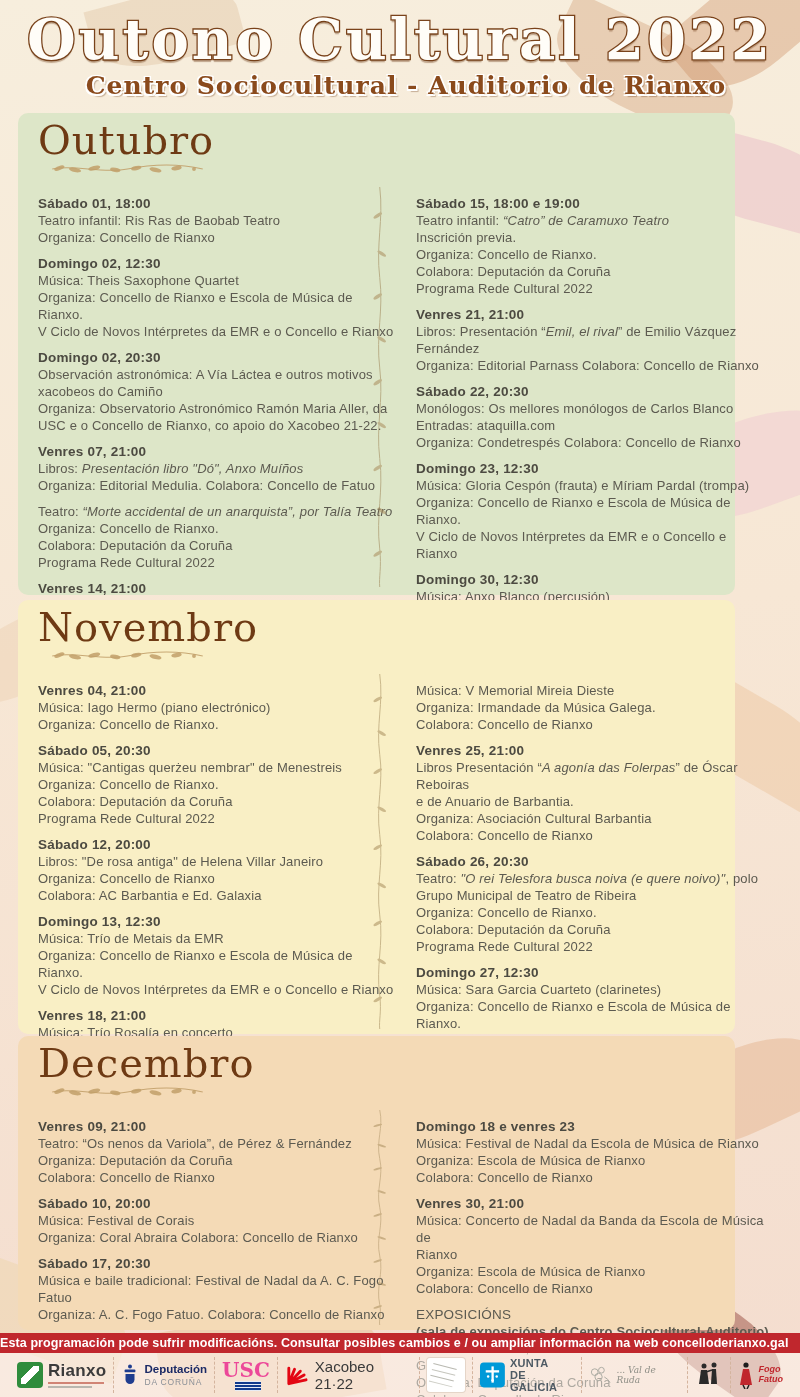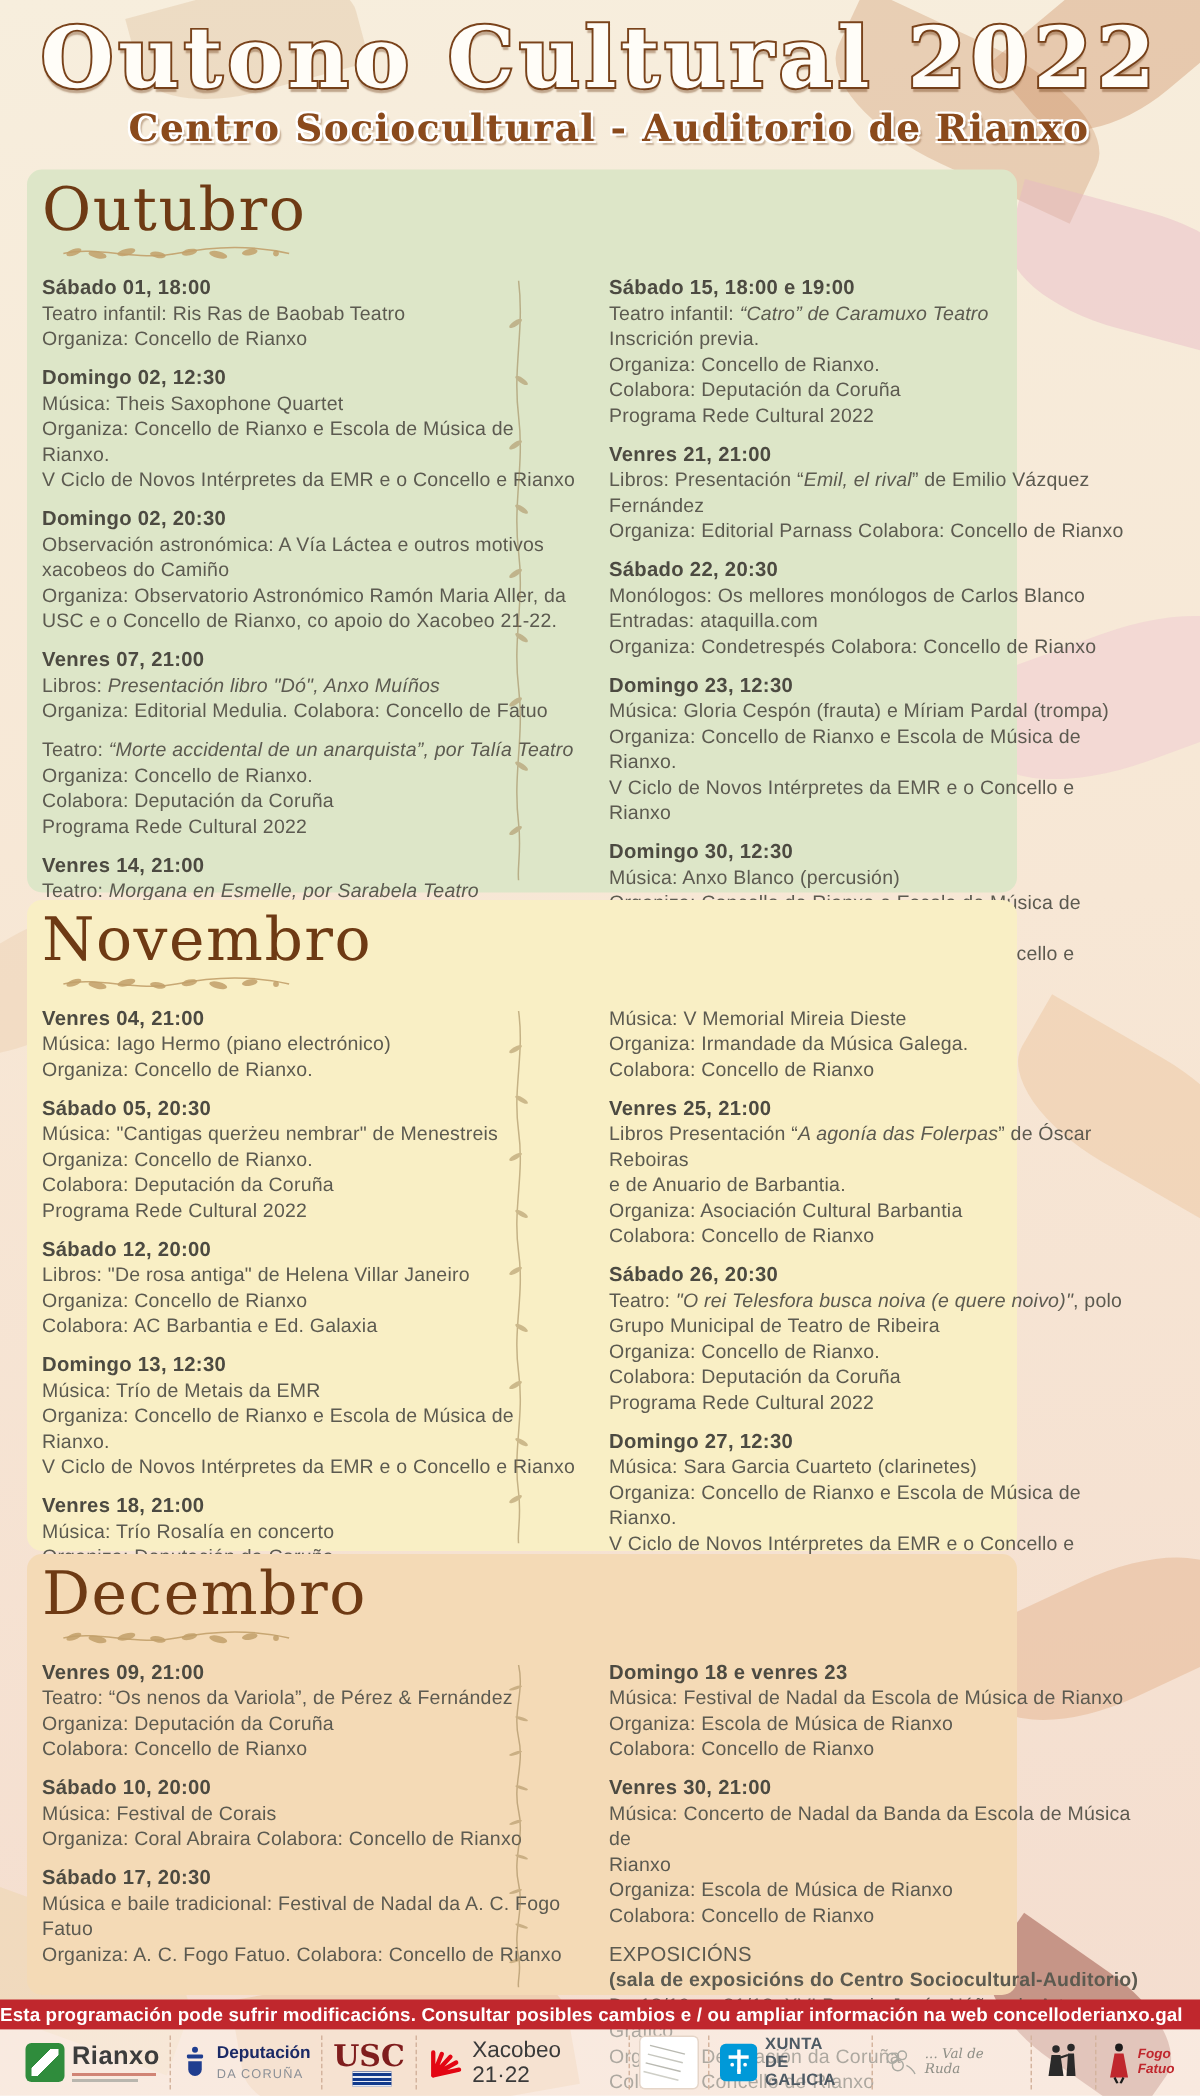--- a/index.html
+++ b/index.html
@@ -15,30 +15,30 @@
     font-family:"DejaVu Serif",serif;font-weight:700;font-size:56px;letter-spacing:3px;
     color:#fffdf8;-webkit-text-stroke:2.6px #7a431b;paint-order:stroke fill;
     text-shadow:0 3px 1px rgba(110,59,22,.4);line-height:1.05;
   }
   .subtitle{
     margin-top:2px;font-family:"DejaVu Serif",serif;font-weight:700;font-size:25px;letter-spacing:1px;
     color:#8a4a1c;
     text-shadow:-1.5px -1.5px 0 #fff,1.5px -1.5px 0 #fff,-1.5px 1.5px 0 #fff,1.5px 1.5px 0 #fff,2.5px 2.5px 1px rgba(110,59,22,.35);
     padding-left:12px;
   }
-  .panel{position:absolute;left:18px;width:660px;border-radius:10px;box-sizing:border-box;
-    padding:6px 12px 0 10px;z-index:1;}
+  .panel{position:absolute;left:18px;width:717px;border-radius:10px;box-sizing:border-box;
+    padding:6px 12px 0 20px;z-index:1;}
   #panel-0{top:113px;height:482px;}
   #panel-1{top:600px;height:434px;}
   #panel-2{top:1036px;height:294px;}
   .panel-title{margin:0;font-family:"DejaVu Serif",serif;font-weight:400;font-size:40px;
     color:#6e3a14;line-height:1.05;letter-spacing:1px;}
   .flourish{display:block;margin:1px 0 7px 2px;}
   .cols{display:flex;position:relative;}
-  .col{flex:0 0 360px;}
+  .col{flex:0 0 360px;margin-top:12px;}
   .col2{flex:0 0 355px;margin-left:18px;}
   .event{margin-bottom:9px;}
   .event-date{font-weight:700;font-size:13.5px;color:#4c4a41;line-height:17px;letter-spacing:.2px;}
   .event-date.plain{font-weight:400;color:#5c5a50;}
   .event-line{font-size:13px;color:#5c5a50;line-height:17px;letter-spacing:.15px;}
   .it{font-style:italic;}
   .bd{font-weight:700;}
   .vdivider{position:absolute;left:50%;transform:translateX(-58%);top:4px;opacity:.55;}
   .notice-bar{
     position:absolute;top:1333px;left:0;width:800px;height:20px;z-index:2;
@@ -53,21 +53,21 @@
   .rianxo-mark{width:26px;height:26px;border-radius:4px;background:#2f8c3c;position:relative;flex:0 0 auto;}
   .rianxo-mark::after{content:"";position:absolute;left:4px;top:4px;right:4px;bottom:4px;
     background:linear-gradient(135deg,transparent 36%,#fff 36%,#fff 62%,transparent 62%);}
   .rianxo-text{font-weight:700;font-size:17px;color:#3c3c3c;letter-spacing:.3px;line-height:1;}
   .rianxo-tag{margin-top:3px;display:flex;flex-direction:column;gap:2px;}
   .tagline-line{display:block;width:56px;height:2px;background:#c76a5a;opacity:.8;}
   .tagline-line.short{width:44px;background:#a9a9a1;}
   .dep-name{font-weight:700;font-size:11.5px;color:#1b2a66;line-height:1.15;}
   .dep-sub{font-size:8.5px;color:#8b9097;letter-spacing:.8px;}
   .usc{display:flex;flex-direction:column;align-items:flex-start;}
-  .usc-wordmark{font-family:"DejaVu Serif",serif;font-weight:700;font-size:20px;color:#7f1d1d;line-height:1;}
+  .usc-wordmark{font-family:"DejaVu Serif",serif;font-weight:700;font-size:20px;color:#ec4899;line-height:1;}
   .usc-block{width:26px;height:10px;background:#123a8c;margin:1px 0 0 13px;
     background-image:repeating-linear-gradient(0deg,rgba(255,255,255,.9) 0 1px,transparent 1px 3px);}
   .xacobeo-text{font-size:15px;color:#3a3a3a;font-weight:500;}
   .sketch-card{width:38px;height:34px;background:#fff;border-radius:3px;box-shadow:0 0 0 1px #e5d5c8;position:relative;overflow:hidden;}
   .sketch-card::before{content:"";position:absolute;left:6px;top:8px;width:24px;height:1px;background:#b9b9b1;transform:rotate(14deg);box-shadow:0 6px 0 #c6c6be,0 12px 0 #b9b9b1,0 18px 0 #cfcfc7;}
   .xunta-text{font-size:11px;font-weight:700;color:#4e5a64;line-height:1.1;letter-spacing:.3px;}
   .val-text{font-family:"DejaVu Serif",serif;font-style:italic;font-size:9px;color:#8f8f87;}
   .fogo-text{font-size:9px;color:#c0272d;font-style:italic;font-weight:700;line-height:1.1;}
 </style>
 </head>

